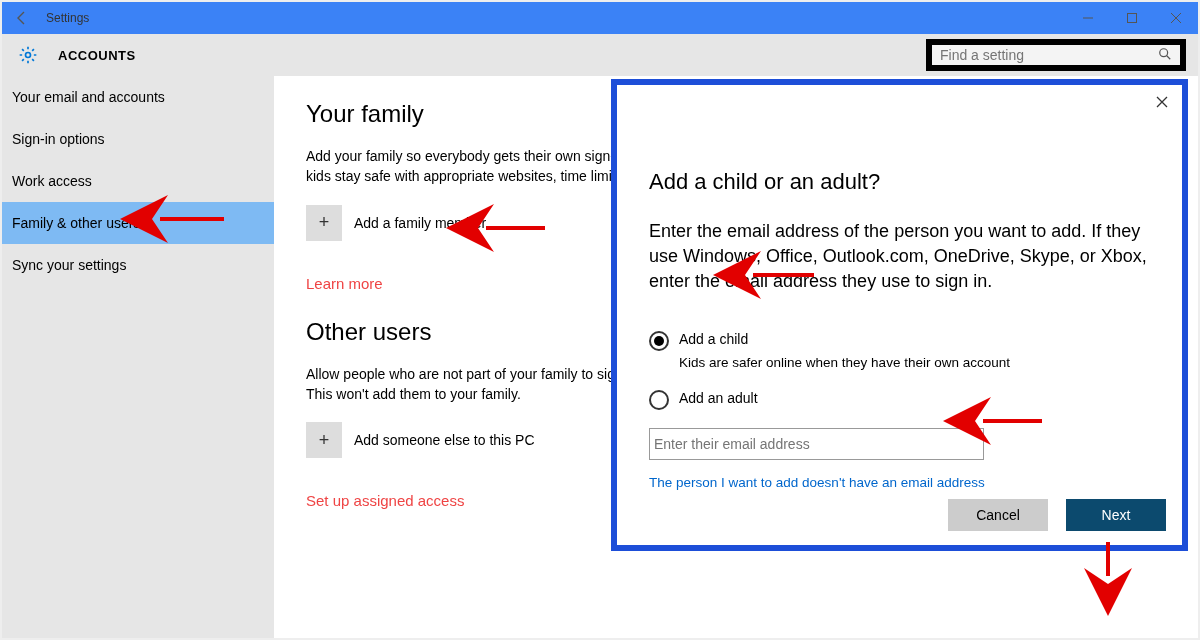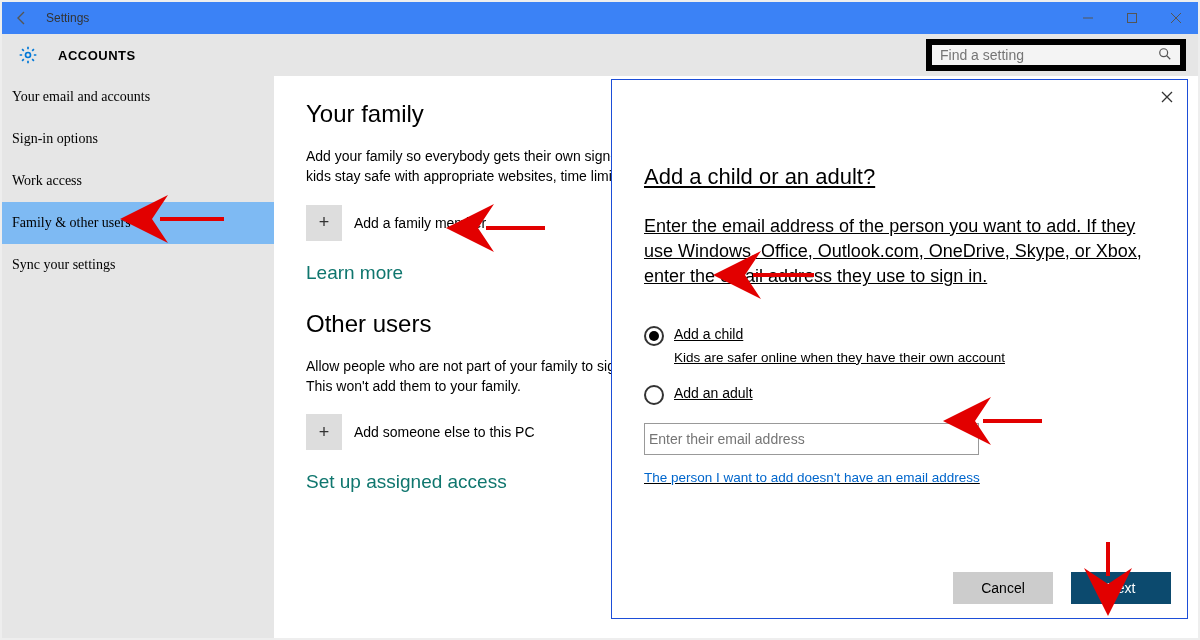--- a/index.html
+++ b/index.html
@@ -29,42 +29,42 @@
   }
   .header .search input {
     flex:1; border:none; background:transparent; font-size:14px; outline:none; color:#333;
   }
   .header .search .icon { color:#555; font-size:14px; }
 
   .body { display:flex; height: calc(640px - 32px - 42px - 4px); }
 
   .sidebar { width:272px; background:#e6e6e6; }
   .sidebar .item {
-    height:42px; display:flex; align-items:center; padding-left:10px; font-size:14px; color:#000;font-family:Liberation Serif, serif;
+    height:42px; display:flex; align-items:center; padding-left:10px; font-size:14px; color:#000;
   }
   .sidebar .item.selected { background:#7ebaf3; }
 
   .content { flex:1; padding: 24px 32px; background:#fff; position:relative; }
   .content h1 { font-weight:400; font-size:24px; margin-bottom:18px; }
   .content p.desc { color:#000; font-size:14px; line-height:1.45; margin-bottom:18px; max-width:500px;}
   .content h2 { font-weight:400; font-size:24px; margin: 26px 0 18px; }
 
   .tilebtn { display:flex; align-items:center; margin-bottom:18px; }
   .tilebtn .plus {
     width:36px; height:36px; background:#ddd; display:flex; align-items:center; justify-content:center;
     font-size:18px; color:#333; margin-right:12px;
   }
   .tilebtn .label { font-size:14px; }
 
-  .link { color:#0f766e; font-size:19px; display:inline-block; margin-top:3px; }
+  .link { color:#ef4444; font-size:15px; display:inline-block; margin-top:16px; }
 
   
   .dialog {
-    position:absolute; left:611px; top:79px; width:577px; height:540px;
-    background:#fff; border:1px solid #1d4ed8;text-decoration:underline;
+    position:absolute; left:611px; top:79px; width:577px; height:472px;
+    background:#fff; border:6px solid #1d4ed8;
   }
   .dialog .close { position:absolute; top:6px; right:10px; font-size:14px; color:#333; padding:4px;}
   .dialog .inner { padding: 84px 32px 0 32px; }
   .dialog h3 { font-weight:400; font-size:22px; margin-bottom:24px; }
   .dialog p.intro { font-size:18px; line-height:1.4; margin-bottom:36px; color:#000000; }
 
   .radio { display:flex; align-items:flex-start; margin-bottom:4px; }
   .radio .circ {
     width:20px; height:20px; border:2px solid #333; border-radius:50%; margin-right:10px;
     display:flex; align-items:center; justify-content:center;

